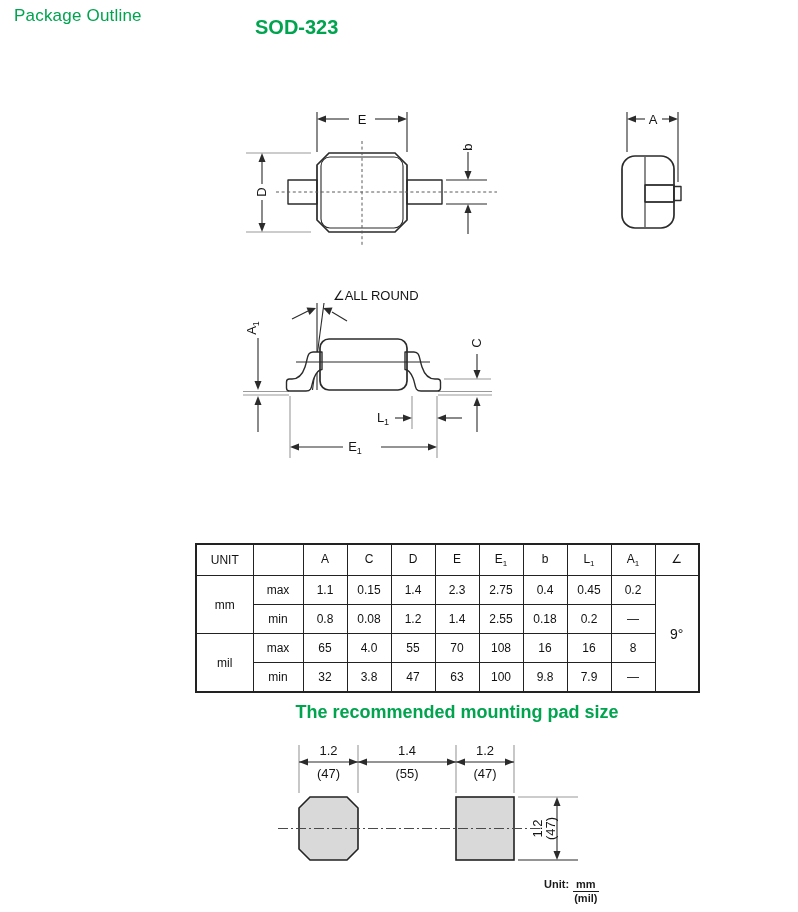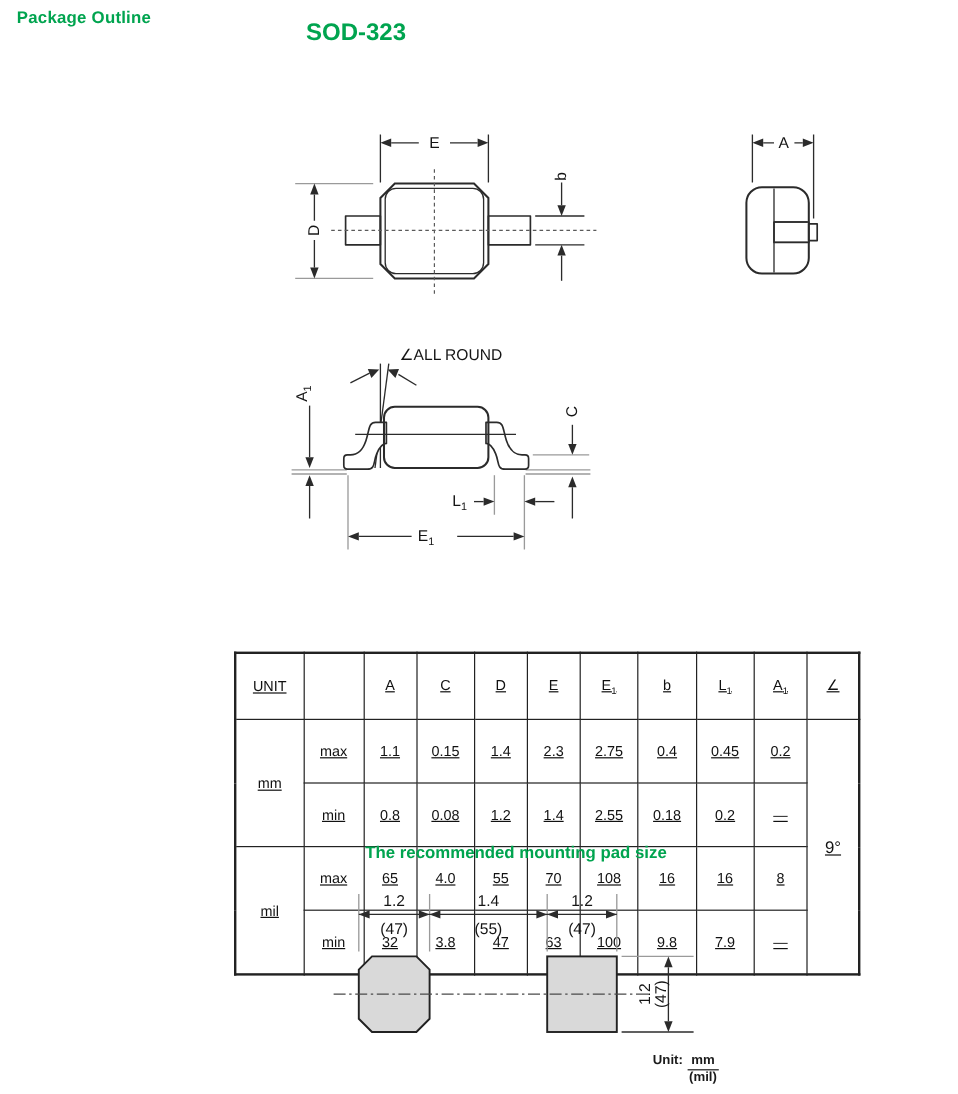--- a/index.html
+++ b/index.html
@@ -1,38 +1,38 @@
 <!DOCTYPE html>
 <html><head>
 <meta charset="utf-8">
 <style>
   html,body{margin:0;padding:0;background:#fff;}
   #page{position:relative;width:798px;height:912px;background:#ffffff;overflow:hidden;
         font-family:"Liberation Sans","DejaVu Sans",sans-serif;color:#111;}
   .green{color:#00A44F;}
-  #title-row{position:absolute;left:14px;top:6px;font-size:14px;font-weight:bold;letter-spacing:0.2px;text-align:right;}
+  #title-row{position:absolute;left:14px;top:6px;font-size:17px;font-weight:normal;letter-spacing:0.2px;text-align:right;}
   #pkg-name{position:absolute;left:255px;top:16px;font-size:20px;font-weight:bold;}
   #subtitle{position:absolute;left:14px;top:36px;font-size:15px;font-weight:bold;color:#1a1a1a;
             word-spacing:-3px;letter-spacing:-0.2px;}
   svg{position:absolute;left:0;}
   svg text{font-family:"Liberation Sans","DejaVu Sans",sans-serif;fill:#151515;font-size:13px;}
   .ln{stroke:#2b2b2b;stroke-width:1.1;fill:none;}
   .ln2{stroke:#2b2b2b;stroke-width:1.7;fill:none;}
   .lnw{stroke:#2b2b2b;stroke-width:1.4;fill:#ffffff;stroke-linejoin:round;}
   .ext{stroke:#9a9a9a;stroke-width:1.1;fill:none;}
   .dash{stroke:#5a5a5a;stroke-width:1;fill:none;stroke-dasharray:3 2.6;}
   .dashdot{stroke:#4a4a4a;stroke-width:1.1;fill:none;stroke-dasharray:10 3 2 3;}
   .arw{fill:#2b2b2b;stroke:none;}
   .dim-table{position:absolute;left:195px;top:543px;border-collapse:collapse;table-layout:fixed;
              font-size:12px;color:#111;text-align:center;border:2px solid #222;}
-  .dim-table td,.dim-table th{border:1px solid #222;padding:12px;height:28px;font-weight:normal;text-decoration:underline;}
+  .dim-table td,.dim-table th{border:1px solid #222;padding:0;height:28px;font-weight:normal;}
   .dim-table thead th{height:30px;}
   .dim-table sub{font-size:8px;}
-  #pad-heading{position:absolute;left:220px;top:702px;width:420px;text-align:center;
-               font-size:14px;font-weight:bold;}
+  #pad-heading{position:absolute;left:247px;top:702px;width:420px;text-align:center;
+               font-size:18px;font-weight:bold;}
   #unit-note{position:absolute;left:544px;top:878px;display:flex;align-items:flex-start;gap:4px;
              font-size:11px;font-weight:bold;color:#1a1a1a;}
   #unit-note .frac{display:inline-block;text-align:center;line-height:1.15;}
   #unit-note .num{border-bottom:1px solid #1a1a1a;padding:0 3px;display:block;}
 </style>
 </head>
 <body>
 
 <div id="page">
 

